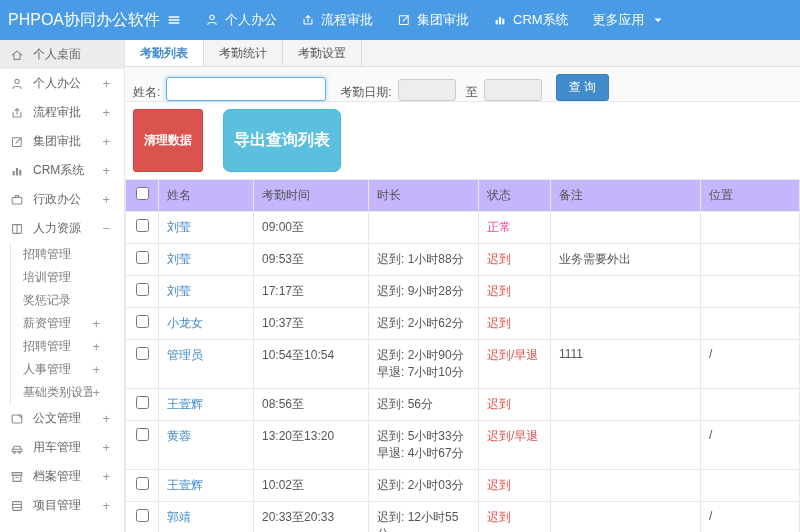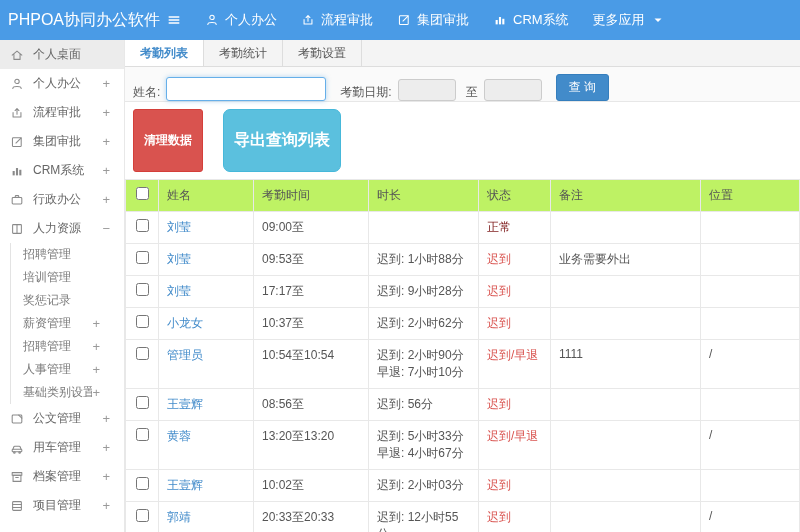--- a/index.html
+++ b/index.html
@@ -43,28 +43,28 @@
   .to-lbl { margin:0 10px; }
   .btn-query { margin-left:14px; background:var(--accent,#428bca); color:#fff; border:1px solid #357ebd; border-radius:3px; padding:4px 12px; font-size:12px; cursor:pointer; white-space:nowrap; }
 
   .actions { flex:none; padding:7px 8px; display:flex; gap:20px; }
   .btn-danger { background:var(--danger,#d9534f); border:1px solid #d43f3a; color:#fff; padding:5px 10px; border-radius:3px; font-size:12px; font-weight:bold; cursor:pointer; }
   .btn-info { background:var(--info,#5bc0de); border:1px solid #46b8da; color:#fff; padding:20px 10px; border-radius:7px; font-size:16px; font-weight:bold; cursor:pointer; }
 
   .table-wrap { flex:1; overflow:hidden; }
   table { width:100%; border-collapse:collapse; table-layout:fixed; }
   th,td { border:1px solid #e8e8e8; padding:7px 8px; text-align:left; vertical-align:top; font-size:12px; font-weight:normal; color:#555; word-wrap:break-word; }
-  th { background:#bef264; }
+  th { background:#c4b5fd; }
   th:nth-child(1),td:nth-child(1) { text-align:center; padding:7px 2px; }
   th:nth-child(1){width:33px} th:nth-child(2){width:95px} th:nth-child(3){width:115px}
   th:nth-child(4){width:110px} th:nth-child(5){width:72px} th:nth-child(6){width:150px}
   input[type="checkbox"] { width:13px; height:13px; }
   td a.name-link { color:var(--accent,#428bca); text-decoration:none; cursor:pointer; }
   .status-late { color:var(--danger,#d9534f); }
-  .status-normal { color:#7f1d1d; }
+  .status-normal { color:#ec4899; }
 </style>
 </head>
 <body>
 
 <div class="navbar">
   <div class="logo">PHPOA协同办公软件</div>
   <span class="hamburger icon" id="hamburger">
       <svg width="14" height="14" viewBox="0 0 16 16" fill="none" stroke="currentColor" stroke-width="1.2" stroke-linecap="round" stroke-linejoin="round">
         <path d="M2.5 4.5h11M2.5 8h11M2.5 11.5h11" stroke-width="1.6"></path>
       </svg>

